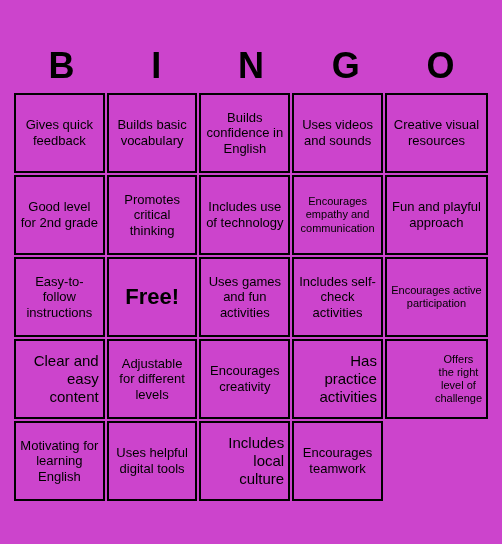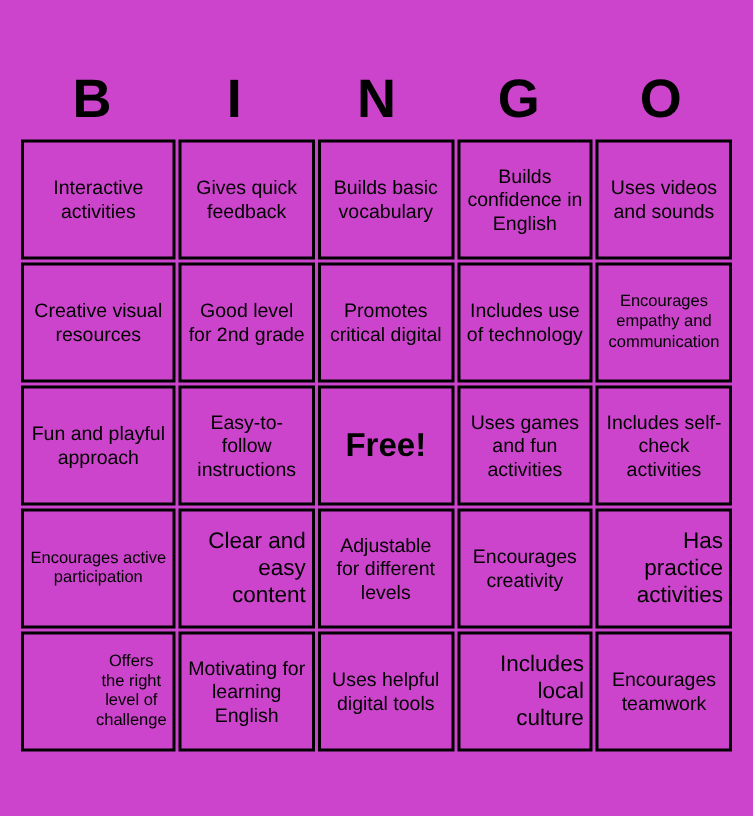--- a/index.html
+++ b/index.html
@@ -73,28 +73,27 @@
 
 <div class="bingo-card">
   <div class="bingo-header">
     <div class="bingo-letter">B</div>
     <div class="bingo-letter">I</div>
     <div class="bingo-letter">N</div>
     <div class="bingo-letter">G</div>
     <div class="bingo-letter">O</div>
   </div>
   <div class="bingo-grid">
-  <div class="bingo-cell">Interactive activities</div>
       <div class="bingo-cell">Gives quick feedback</div>
       <div class="bingo-cell">Builds basic vocabulary</div>
       <div class="bingo-cell">Builds confidence in English</div>
       <div class="bingo-cell">Uses videos and sounds</div>
       <div class="bingo-cell">Creative visual resources</div>
       <div class="bingo-cell">Good level for 2nd grade</div>
-      <div class="bingo-cell">Promotes critical digital</div>
+      <div class="bingo-cell">Promotes critical thinking</div>
       <div class="bingo-cell">Includes use of technology</div>
       <div class="bingo-cell" style="font-size: 11px;">Encourages empathy and communication</div>
       <div class="bingo-cell">Fun and playful approach</div>
       <div class="bingo-cell">Easy-to-follow instructions</div>
       <div class="bingo-cell free">Free!</div>
       <div class="bingo-cell">Uses games and fun activities</div>
       <div class="bingo-cell">Includes self-check activities</div>
       <div class="bingo-cell" style="font-size: 11px;">Encourages active participation</div>
       <div class="bingo-cell large-text">Clear and easy content</div>
       <div class="bingo-cell">Adjustable for different levels</div>

